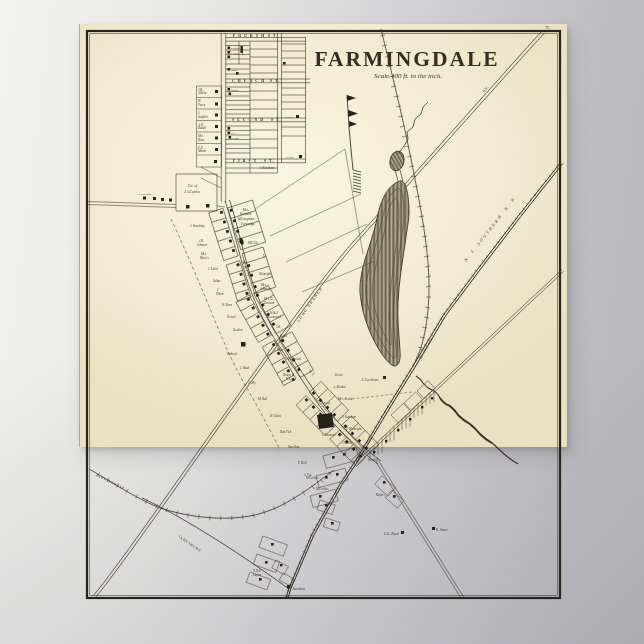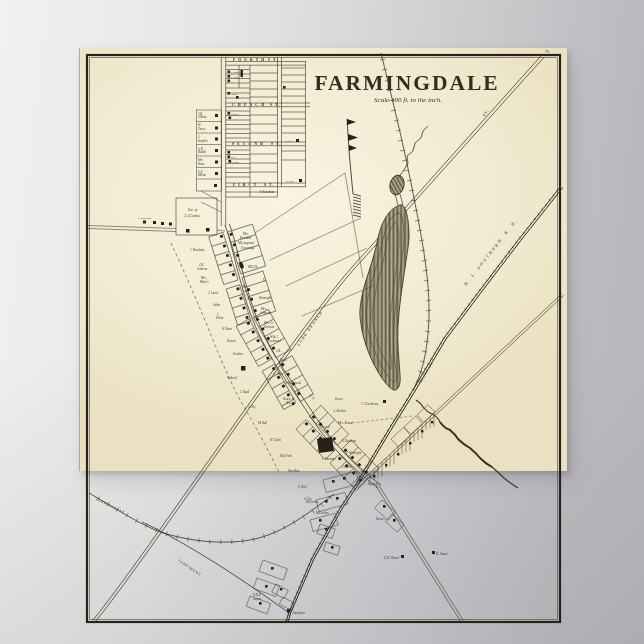--- a/index.html
+++ b/index.html
@@ -1,19 +1,19 @@
 <!DOCTYPE html>
 <html><head>
 <meta charset="utf-8">
 <style>
   html,body{margin:0;padding:0}
   body{width:644px;height:644px;overflow:hidden;position:relative;
        font-family:"Liberation Sans",sans-serif;
        background:linear-gradient(180deg,rgba(255,255,255,0) 55%,rgba(110,110,122,0.14) 100%),linear-gradient(97deg,#f1f1ef 0%,#e6e6e4 30%,#cfcfd2 62%,#bbbbbf 88%,#b7b7bb 100%);}
-  .poster{position:absolute;left:80px;top:48px;width:487px;height:423px;
+  .poster{position:absolute;left:80px;top:24px;width:487px;height:423px;
        background:#f2ebd2;
        box-shadow:-1px 0 0 rgba(120,110,80,.45), 2px 3px 5px rgba(60,60,70,.22), 6px 10px 18px rgba(60,60,70,.15);}
   .paper-tone{position:absolute;inset:0;
        background:radial-gradient(ellipse 70% 60% at 42% 36%, rgba(255,253,240,.5) 0%, rgba(240,228,195,.0) 60%, rgba(214,197,152,.28) 100%);}
   svg text{font-family:"Liberation Serif",serif}
 </style>
 </head>
 <body>
 
 <div class="poster">

